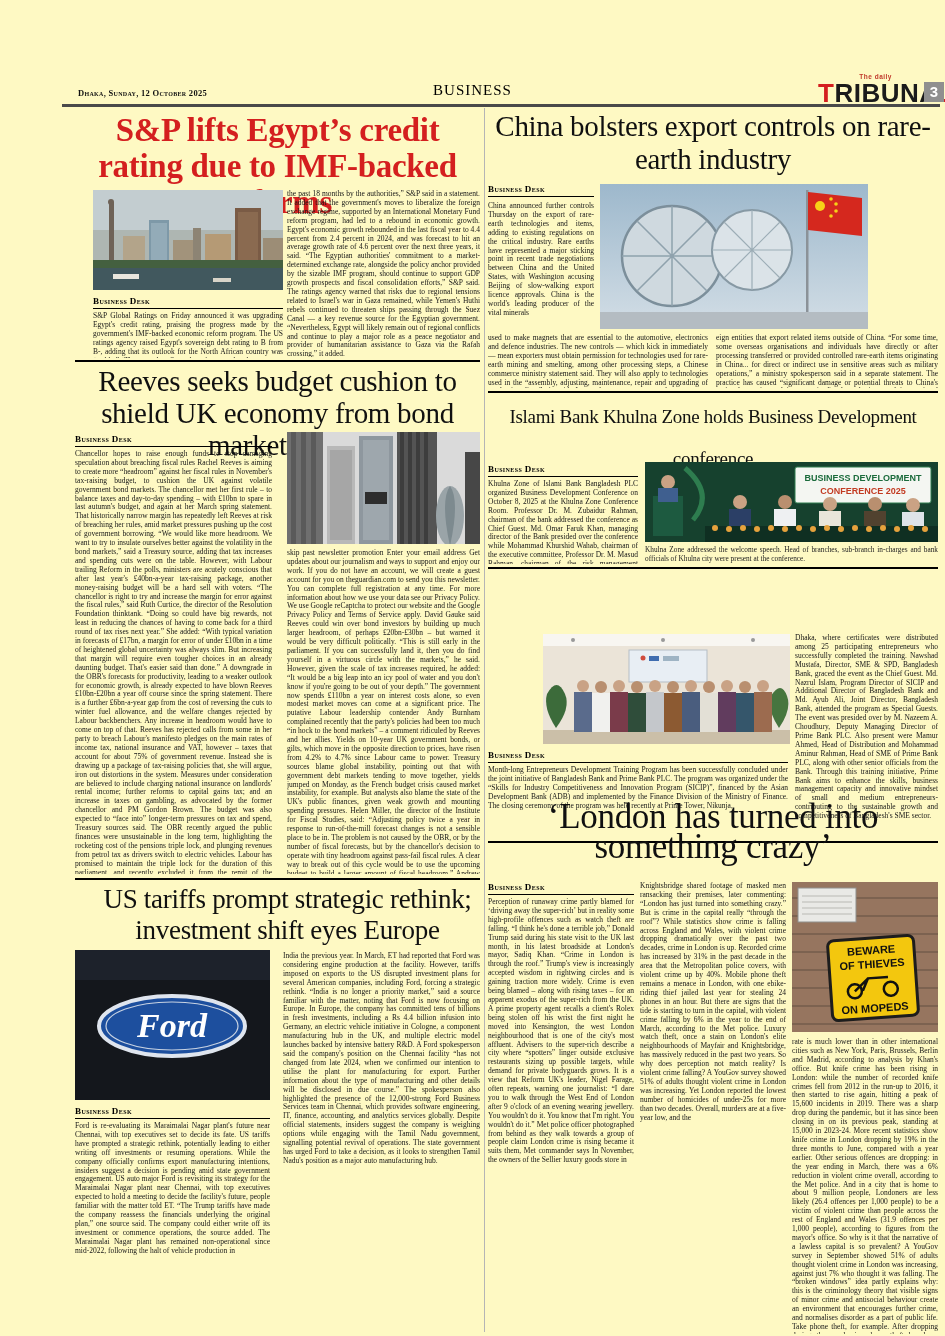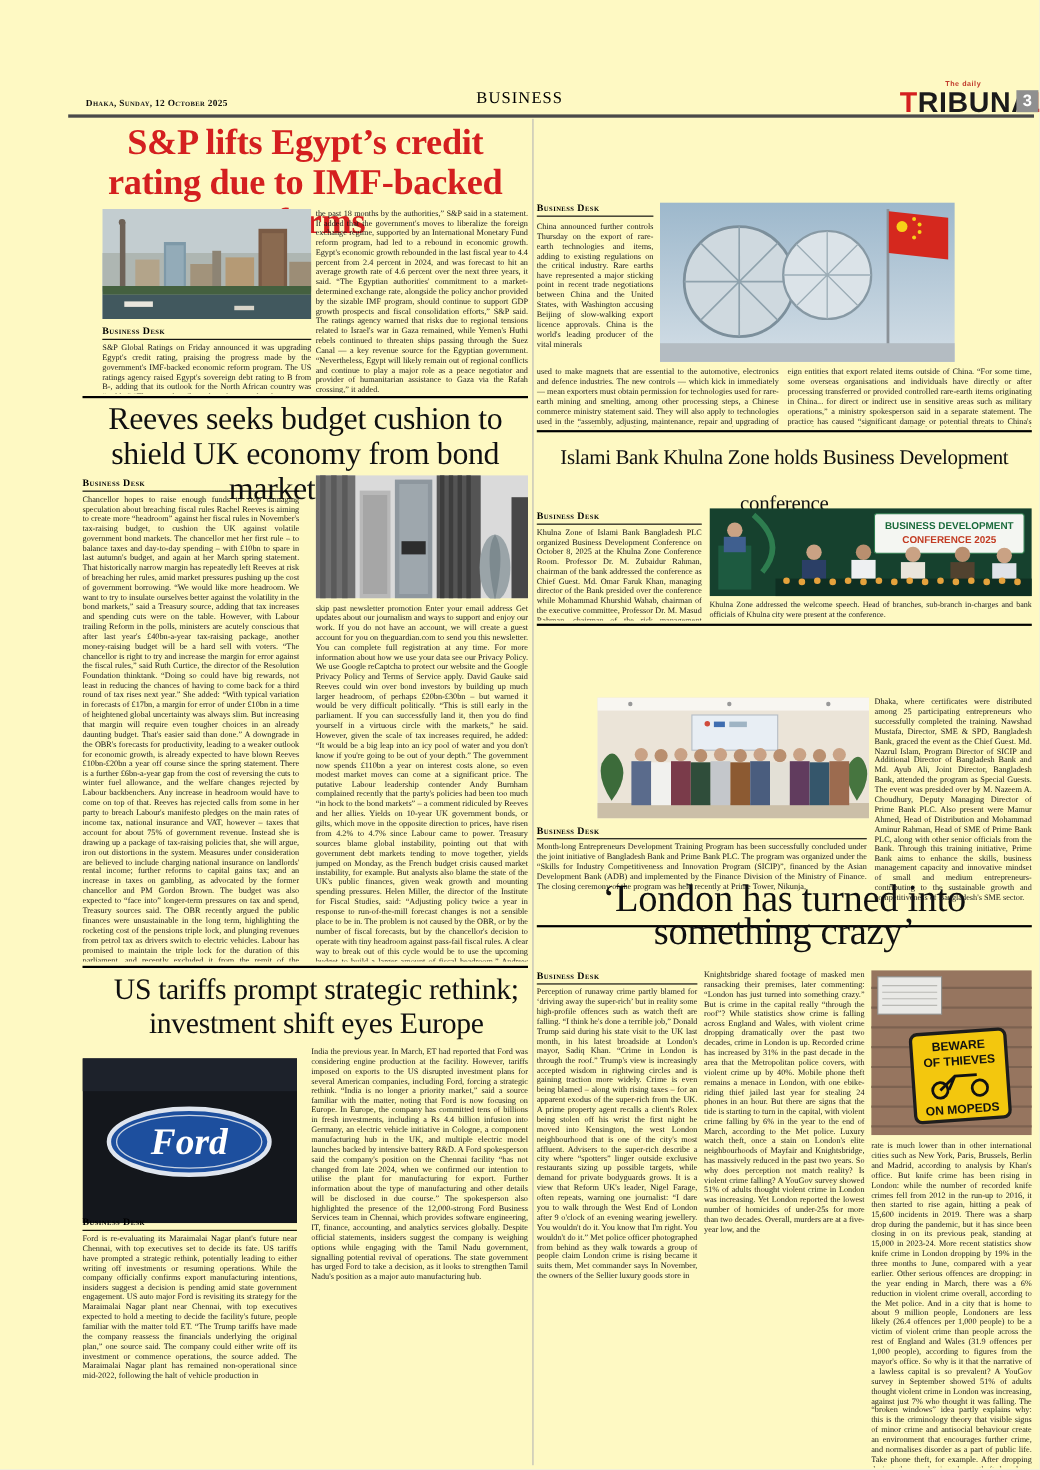--- a/index.html
+++ b/index.html
@@ -94,33 +94,34 @@
       <path d="M163 54 q10 14 0 60 q-10 -46 0 -60" fill="#7d8a8f"></path>
       <rect x="178" y="20" width="15" height="92" fill="#474747"></rect>
     </svg>
   </div>
   <div class="abs body-text" style="left:75px; top:450px; width:197px; height:424px;">Chancellor hopes to raise enough funds to stop damaging speculation about breaching fiscal rules Rachel Reeves is aiming to create more “headroom” against her fiscal rules in November's tax-raising budget, to cushion the UK against volatile government bond markets. The chancellor met her first rule – to balance taxes and day-to-day spending – with £10bn to spare in last autumn's budget, and again at her March spring statement. That historically narrow margin has repeatedly left Reeves at risk of breaching her rules, amid market pressures pushing up the cost of government borrowing. “We would like more headroom. We want to try to insulate ourselves better against the volatility in the bond markets,” said a Treasury source, adding that tax increases and spending cuts were on the table. However, with Labour trailing Reform in the polls, ministers are acutely conscious that after last year's £40bn-a-year tax-raising package, another money-raising budget will be a hard sell with voters. “The chancellor is right to try and increase the margin for error against the fiscal rules,” said Ruth Curtice, the director of the Resolution Foundation thinktank. “Doing so could have big rewards, not least in reducing the chances of having to come back for a third round of tax rises next year.” She added: “With typical variation in forecasts of £17bn, a margin for error of under £10bn in a time of heightened global uncertainty was always slim. But increasing that margin will require even tougher choices in an already daunting budget. That's easier said than done.” A downgrade in the OBR's forecasts for productivity, leading to a weaker outlook for economic growth, is already expected to have blown Reeves £10bn-£20bn a year off course since the spring statement. There is a further £6bn-a-year gap from the cost of reversing the cuts to winter fuel allowance, and the welfare changes rejected by Labour backbenchers. Any increase in headroom would have to come on top of that. Reeves has rejected calls from some in her party to breach Labour's manifesto pledges on the main rates of income tax, national insurance and VAT, however – taxes that account for about 75% of government revenue. Instead she is drawing up a package of tax-raising policies that, she will argue, iron out distortions in the system. Measures under consideration are believed to include charging national insurance on landlords' rental income; further reforms to capital gains tax; and an increase in taxes on gambling, as advocated by the former chancellor and PM Gordon Brown. The budget was also expected to “face into” longer-term pressures on tax and spend, Treasury sources said. The OBR recently argued the public finances were unsustainable in the long term, highlighting the rocketing cost of the pensions triple lock, and plunging revenues from petrol tax as drivers switch to electric vehicles. Labour has promised to maintain the triple lock for the duration of this parliament, and recently excluded it from the remit of the independent pensions commission, but has made no commitment beyond the next general election. The Treasury hopes a decisive package of tax and spending measures in the budget will increase bond investors' confidence, potentially lowering borrowing costs.</div>
   <div class="abs body-text" style="left:287px; top:549px; width:193px; height:325px;">skip past newsletter promotion Enter your email address Get updates about our journalism and ways to support and enjoy our work. If you do not have an account, we will create a guest account for you on theguardian.com to send you this newsletter. You can complete full registration at any time. For more information about how we use your data see our Privacy Policy. We use Google reCaptcha to protect our website and the Google Privacy Policy and Terms of Service apply. David Gauke said Reeves could win over bond investors by building up much larger headroom, of perhaps £20bn-£30bn – but warned it would be very difficult politically. “This is still early in the parliament. If you can successfully land it, then you do find yourself in a virtuous circle with the markets,” he said. However, given the scale of tax increases required, he added: “It would be a big leap into an icy pool of water and you don't know if you're going to be out of your depth.” The government now spends £110bn a year on interest costs alone, so even modest market moves can come at a significant price. The putative Labour leadership contender Andy Burnham complained recently that the party's policies had been too much “in hock to the bond markets” – a comment ridiculed by Reeves and her allies. Yields on 10-year UK government bonds, or gilts, which move in the opposite direction to prices, have risen from 4.2% to 4.7% since Labour came to power. Treasury sources blame global instability, pointing out that with government debt markets tending to move together, yields jumped on Monday, as the French budget crisis caused market instability, for example. But analysts also blame the state of the UK's public finances, given weak growth and mounting spending pressures. Helen Miller, the director of the Institute for Fiscal Studies, said: “Adjusting policy twice a year in response to run-of-the-mill forecast changes is not a sensible place to be in. The problem is not caused by the OBR, or by the number of fiscal forecasts, but by the chancellor's decision to operate with tiny headroom against pass-fail fiscal rules. A clear way to break out of this cycle would be to use the upcoming budget to build a larger amount of fiscal headroom.” Andrew Goodwin, the chief UK economist at the consultancy Oxford Economics, said: “Markets are concerned about the fragility of the UK fiscal position.”</div>
 
   <div class="rule" style="left:75px; top:878px; width:405px;"></div>
 
   <div class="abs hl" style="left:85px; top:884px; width:405px; font-size:27px; line-height:31px;">US tariffs prompt strategic rethink; investment shift eyes Europe</div>
-  <div class="abs" style="left:75px; top:950px;margin-top:12px;">
+  <div class="abs" style="left:75px; top:950px;">
     <svg width="195" height="150" viewBox="0 0 195 150">
       <rect width="195" height="150" fill="#14171c"></rect>
       <rect width="195" height="30" fill="#1d222b"></rect>
       <ellipse cx="97" cy="76" rx="73" ry="30" fill="#1d4f9e" stroke="#dfe5ee" stroke-width="4"></ellipse>
       <ellipse cx="97" cy="76" rx="66" ry="24" fill="none" stroke="#c7d2e2" stroke-width="1.2"></ellipse>
       <text x="97" y="87" text-anchor="middle" font-family="Liberation Serif, serif" font-style="italic" font-weight="bold" font-size="34" fill="#ffffff">Ford</text>
     </svg>
   </div>
   <div class="abs byline" style="left:75px; top:1106px; width:195px;">Business Desk</div>
   <div class="abs body-text" style="left:75px; top:1122px; width:195px; height:208px;">Ford is re-evaluating its Maraimalai Nagar plant's future near Chennai, with top executives set to decide its fate. US tariffs have prompted a strategic rethink, potentially leading to either writing off investments or resuming operations. While the company officially confirms export manufacturing intentions, insiders suggest a decision is pending amid state government engagement. US auto major Ford is revisiting its strategy for the Maraimalai Nagar plant near Chennai, with top executives expected to hold a meeting to decide the facility's future, people familiar with the matter told ET. “The Trump tariffs have made the company reassess the financials underlying the original plan,” one source said. The company could either write off its investment or commence operations, the source added. The Maraimalai Nagar plant has remained non-operational since mid-2022, following the halt of vehicle production in</div>
   <div class="abs body-text" style="left:283px; top:952px; width:197px; height:378px;">India the previous year. In March, ET had reported that Ford was considering engine production at the facility. However, tariffs imposed on exports to the US disrupted investment plans for several American companies, including Ford, forcing a strategic rethink. “India is no longer a priority market,” said a source familiar with the matter, noting that Ford is now focusing on Europe. In Europe, the company has committed tens of billions in fresh investments, including a Rs 4.4 billion infusion into Germany, an electric vehicle initiative in Cologne, a component manufacturing hub in the UK, and multiple electric model launches backed by intensive battery R&amp;D. A Ford spokesperson said the company's position on the Chennai facility “has not changed from late 2024, when we confirmed our intention to utilise the plant for manufacturing for export. Further information about the type of manufacturing and other details will be disclosed in due course.” The spokesperson also highlighted the presence of the 12,000-strong Ford Business Services team in Chennai, which provides software engineering, IT, finance, accounting, and analytics services globally. Despite official statements, insiders suggest the company is weighing options while engaging with the Tamil Nadu government, signalling potential revival of operations. The state government has urged Ford to take a decision, as it looks to strengthen Tamil Nadu's position as a major auto manufacturing hub.</div>
 
+  <div class="abs hl" style="left:488px; top:110px; width:450px; font-size:29px; line-height:33px;">China bolsters export controls on rare-earth industry</div>
   <div class="abs byline" style="left:488px; top:184px; width:106px;">Business Desk</div>
   <div class="abs body-text" style="left:488px; top:202px; width:106px; height:128px;">China announced further controls Thursday on the export of rare-earth technologies and items, adding to existing regulations on the critical industry. Rare earths have represented a major sticking point in recent trade negotiations between China and the United States, with Washington accusing Beijing of slow-walking export licence approvals. China is the world's leading producer of the vital minerals</div>
   <div class="abs" style="left:600px; top:184px;">
     <svg width="268" height="145" viewBox="0 0 268 145">
       <defs>
         <linearGradient id="sky" x1="0" y1="0" x2="0" y2="1">
           <stop offset="0" stop-color="#9db8cc"></stop>
             <stop offset="1" stop-color="#d3dee6"></stop>
         </linearGradient>
       </defs>

